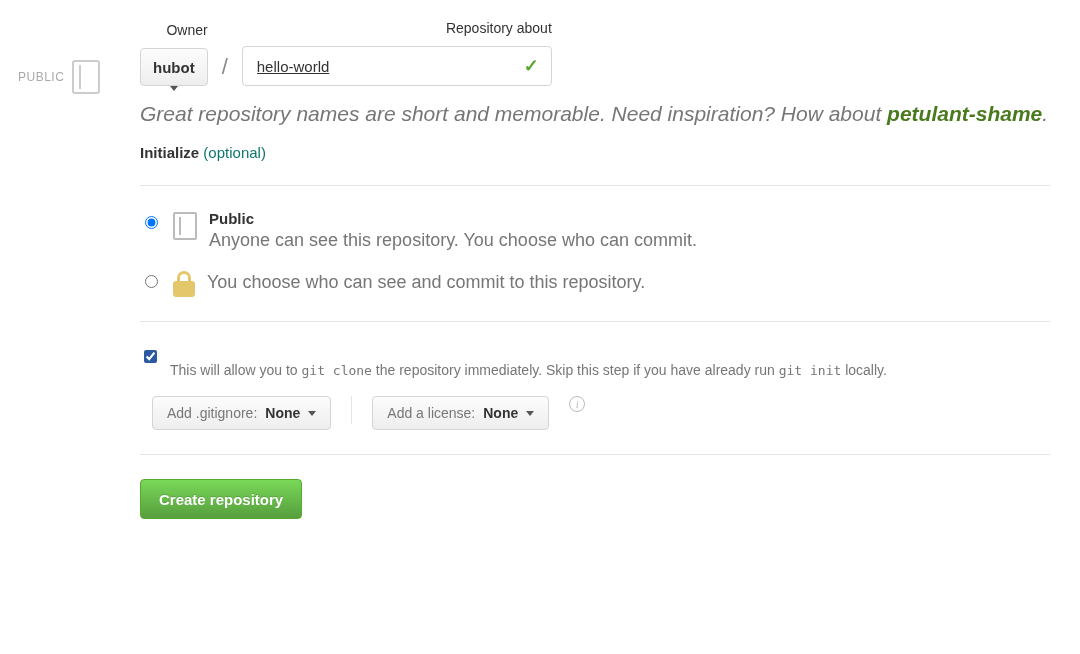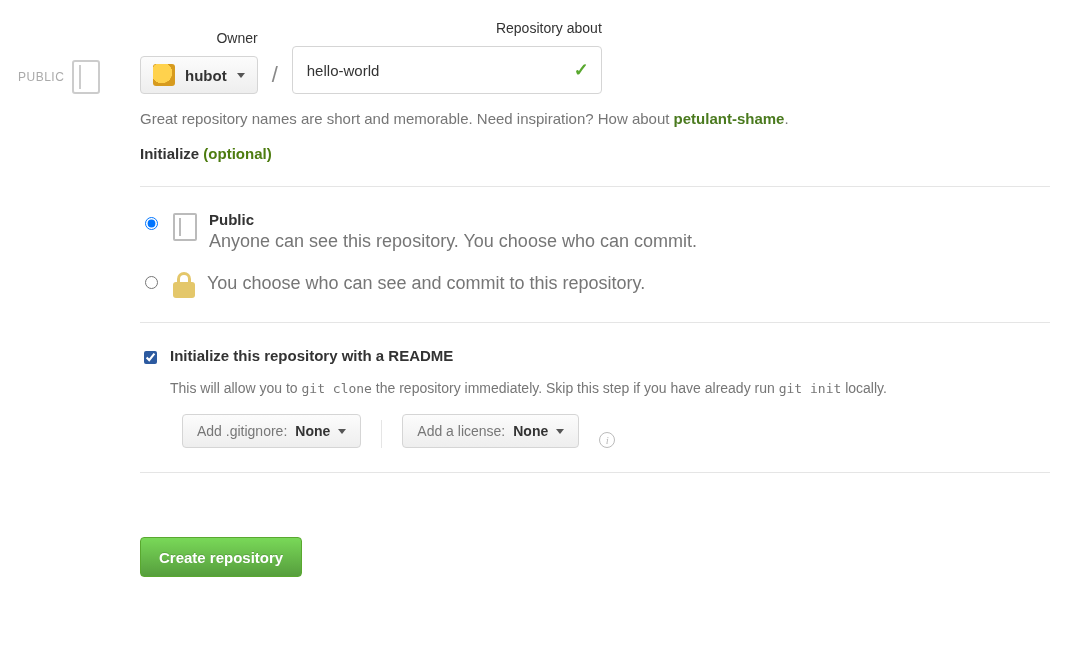--- a/index.html
+++ b/index.html
@@ -54,60 +54,63 @@
     border: 1px solid #d5d5d5;
     border-radius: 4px;
     display: flex;
     align-items: center;
     padding: 0 12px;
     font-size: 15px;
     gap: 10px;
     background: #f6f6f6;
     background-image: linear-gradient(#fcfcfc, #eee);
     cursor: pointer;
+    flex-direction: column;
   }
   .btn-field .owner-name { font-weight: 600; }
   .caret {
     width: 0; height: 0;
     border-left: 4px solid transparent;
     border-right: 4px solid transparent;
     border-top: 5px solid #555;
   }
   .slash { font-size: 22px; color: #888; padding-bottom: 6px; }
   .text-input {
-    height: 48px;
+    height: 40px;
     border: 1px solid #d5d5d5;
     border-radius: 4px;
     padding: 0 12px;
     font-size: 15px;
     background: #fff;
     display: flex;
     align-items: center;
     min-width: 310px;
     position: relative;
     color: #333;
+    text-decoration: underline;
   }
   .text-input input {
     border: none; outline: none; font-size: 15px; width: 100%; background: transparent; color: #333;
   }
   .check-ok {
     color: #59a82f;
     font-size: 18px;
     font-weight: bold;
     position: absolute;
     right: 12px;
   }
   .hint {
     margin: 16px 0 18px 0;
     color: #767676;
-    font-size: 15px;
+    font-size: 21px;
+    font-style: italic;
   }
   .hint .sugg { color: #4a7a1e; font-weight: 600; }
   .desc-label { margin-bottom: 8px; font-size: 15px; }
-  .desc-label .opt { color: #4d7c0f; font-weight: 700; }
+  .desc-label .opt { color: #0f766e; font-weight: 400; }
   .desc-input {
     width: 100%;
     height: 42px;
     border: 1px solid #d5d5d5;
     border-radius: 4px;
     padding: 0 14px;
     font-size: 15px;
     background: #fafbfc;
   }
   hr.sep {
@@ -152,24 +155,24 @@
     display: flex;
     align-items: flex-start;
     gap: 10px;
   }
   .check-row input { margin-top: 4px; accent-color: #2c5aa0; }
   .check-title { font-weight: 700; font-size: 15px; }
   .check-desc { color: #767676; font-size: 14px; margin-top: 16px; }
   .check-desc code { font-family: Consolas, Monaco, monospace; font-size: 13px; }
   .dropdown-row {
     display: flex;
-    align-items: flex-end;
+    align-items: flex-start;
     gap: 20px;
     margin-top: 18px;
-    margin-left: 42px;
+    margin-left: 12px;
   }
   .dd-btn {
     height: 34px;
     border: 1px solid #d5d5d5;
     border-radius: 4px;
     background: linear-gradient(#fcfcfc, #eee);
     padding: 0 14px;
     display: flex;
     align-items: center;
     gap: 8px;
@@ -188,21 +191,20 @@
     height: 40px;
     padding: 0 18px;
     border: 1px solid #59a82f;
     border-radius: 4px;
     background: linear-gradient(#79d858, #569e3d);
     color: #fff;
     font-weight: 700;
     font-size: 15px;
     cursor: pointer;
     text-shadow: 0 -1px 0 rgba(0,0,0,0.15);
-    margin-top: 40px;
   }
   .avatar {
     width: 22px; height: 22px; border-radius: 3px;
     background: radial-gradient(circle at 40% 40%, #ffd24d 0 55%, #d79b1e 56% 100%);
     position: relative;
   }
 </style>
 </head>
 <body>
 
@@ -264,21 +266,20 @@
       <div>
         <div class="vis-desc">You choose who can see and commit to this repository.</div>
       </div>
     </div>
 
     <hr class="sep">
 
     <div class="check-row">
       <input type="checkbox" checked="" style="">
       <div>
-        <div class="check-title">Initialize this repository with a README</div>
         <div class="check-desc">
           <span>This will allow you to </span><code>git clone</code><span> the repository immediately. Skip this step if you have already run </span><code>git init</code><span> locally.</span>
         </div>
       </div>
     </div>
 
     <div class="dropdown-row">
       <div class="dd-btn">
         <span>Add .gitignore: </span>
           <span class="bold">None</span>

